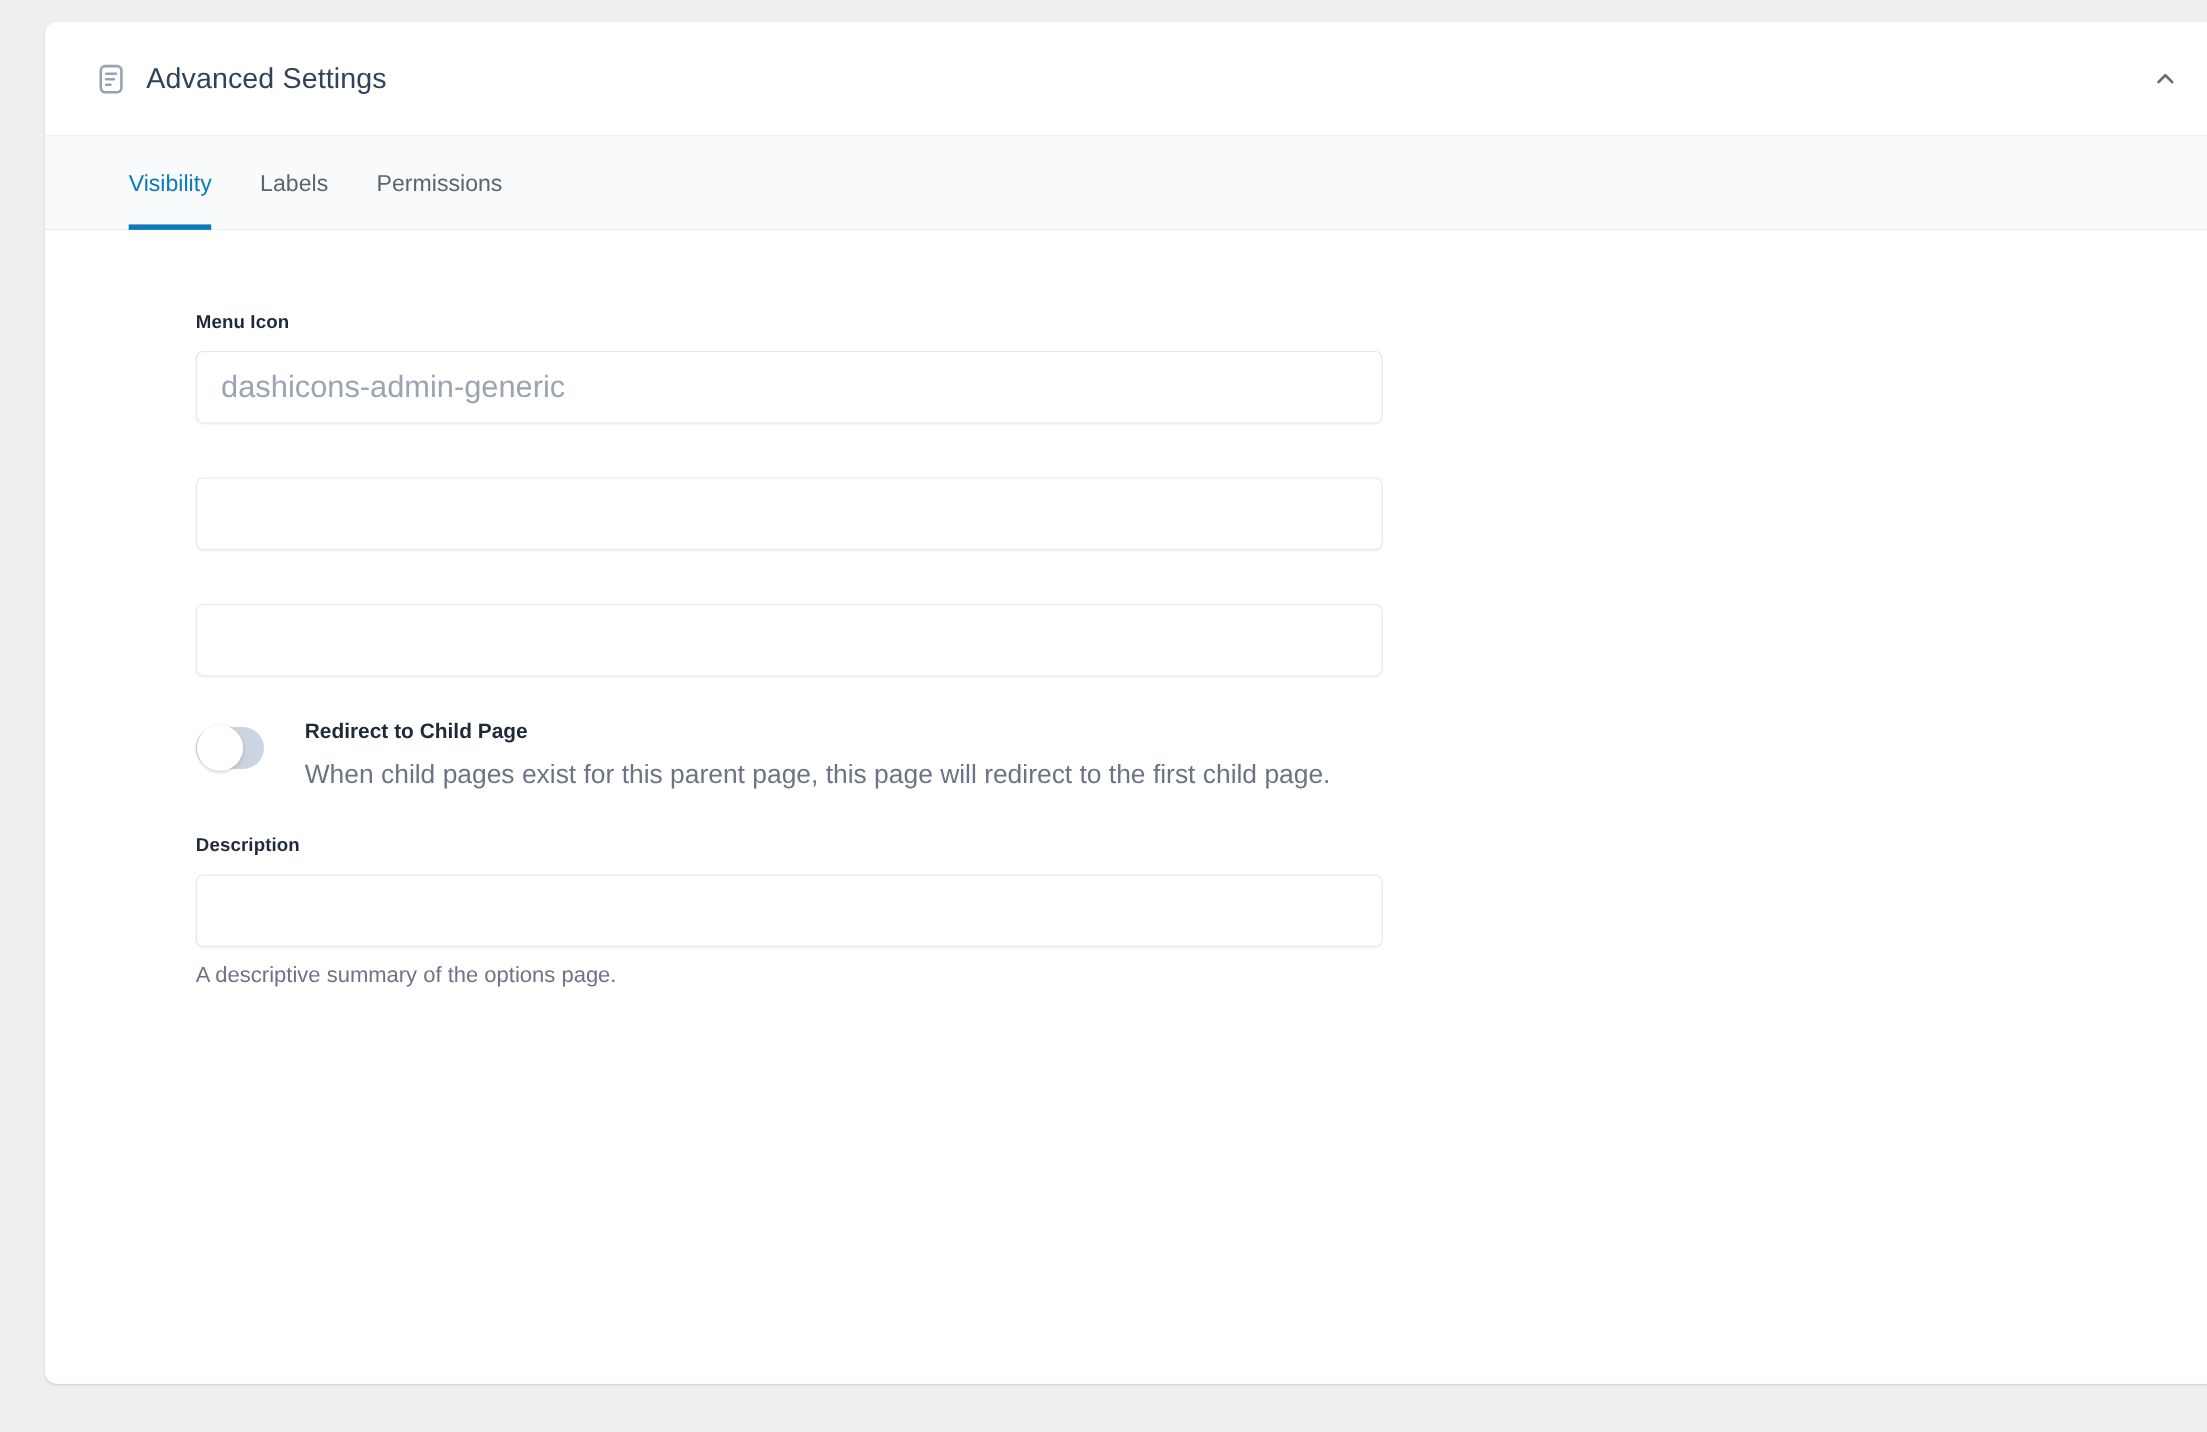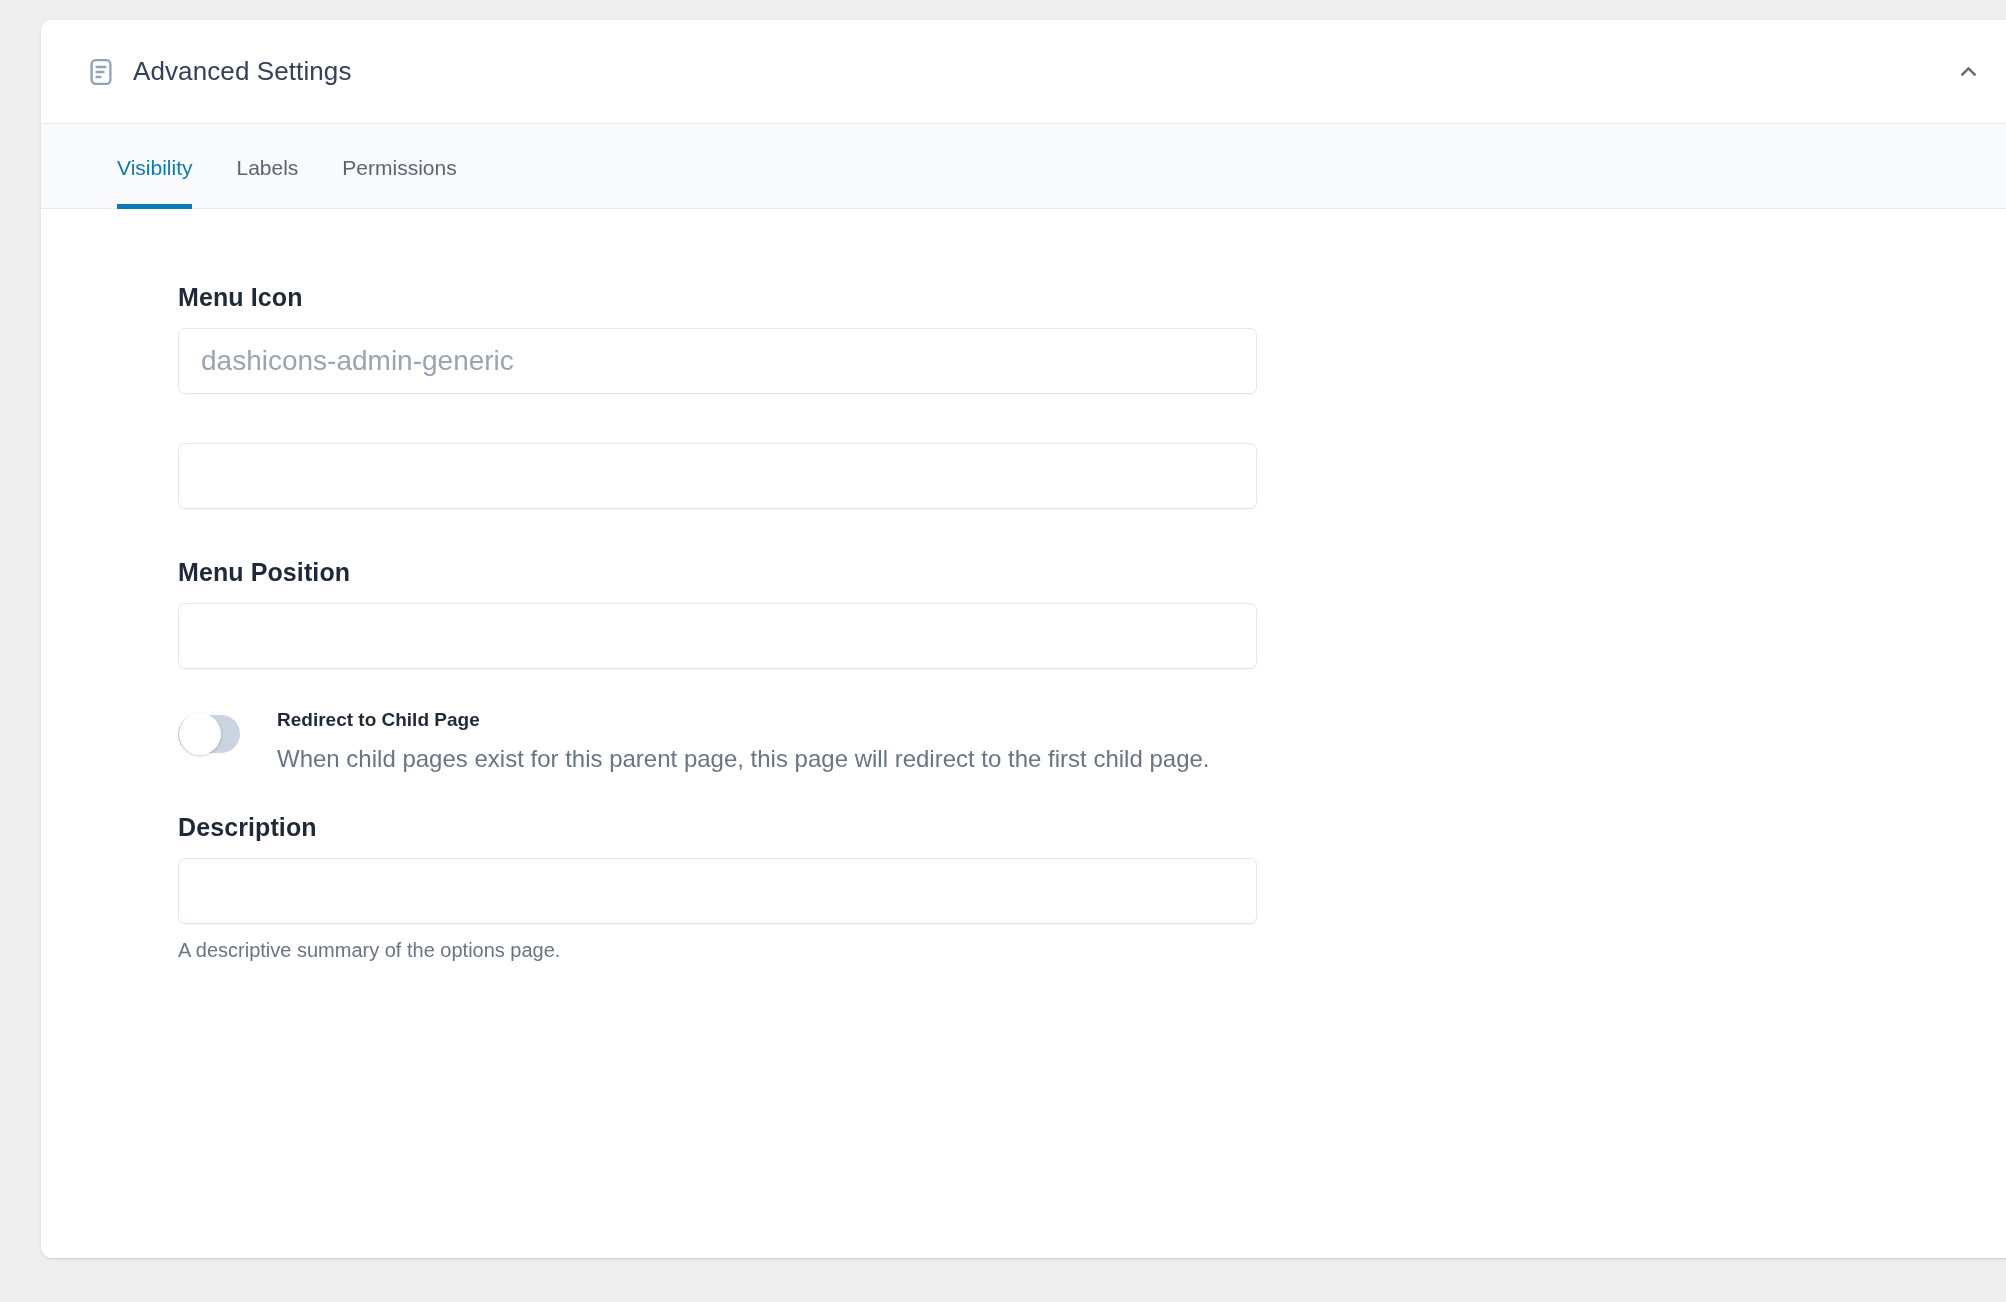--- a/index.html
+++ b/index.html
@@ -101,21 +101,21 @@
   }
 
   
   .card-body{
     flex:1 1 auto;
     background:#fff;
     padding:74px 45px 0 137px;
   }
   .field{margin-bottom:0;}
   .field-label{
-    font-size:25px;
+    font-size:17px;
     font-weight:bold;
     color:var(--label);
     display:block;
     margin-bottom:16px;
     letter-spacing:.1px;
   }
   .text-input{
     display:block;
     width:1079px;
     height:66px;
@@ -223,21 +223,20 @@
 
     <div class="gap-lg"></div>
 
     <div class="field">
       <input class="text-input" type="text" placeholder="" style="">
     </div>
 
     <div class="gap-lg"></div>
 
     <div class="field">
-      <label class="field-label">Menu Position</label>
       <input class="text-input" type="text" placeholder="" style="">
     </div>
 
     <div class="gap-md"></div>
 
     <div class="toggle-row">
       <button class="toggle">
         <span class="knob"></span>
       </button>
       <div class="toggle-texts">

